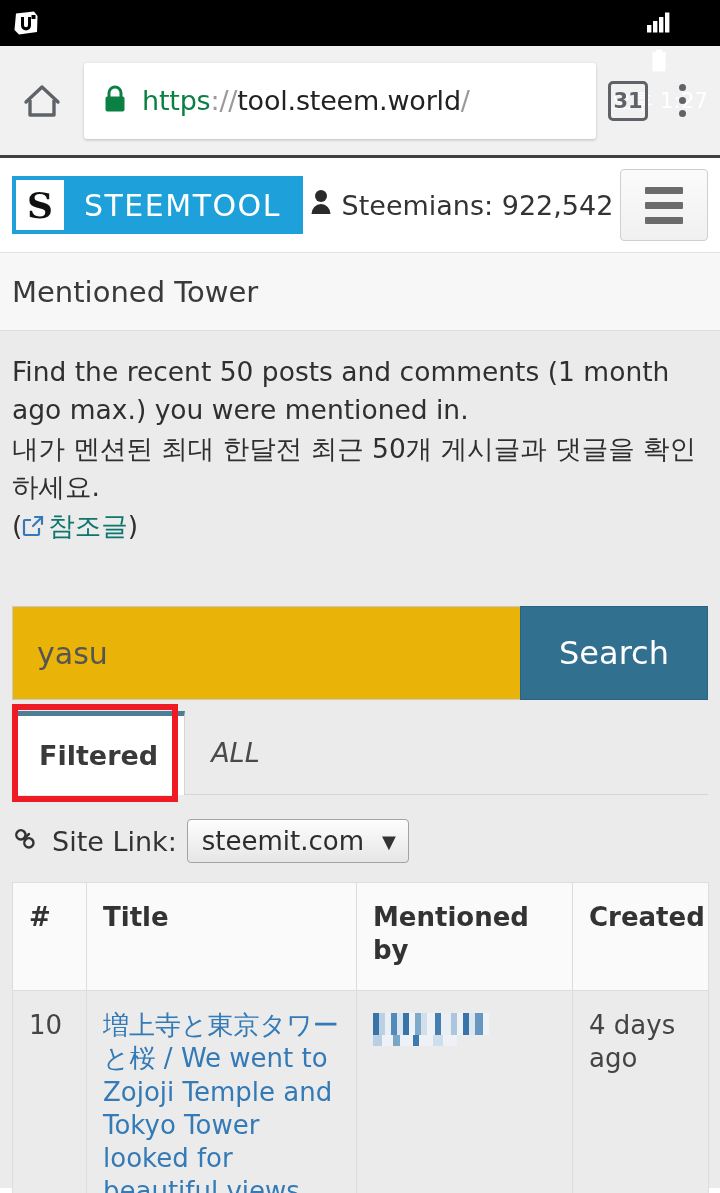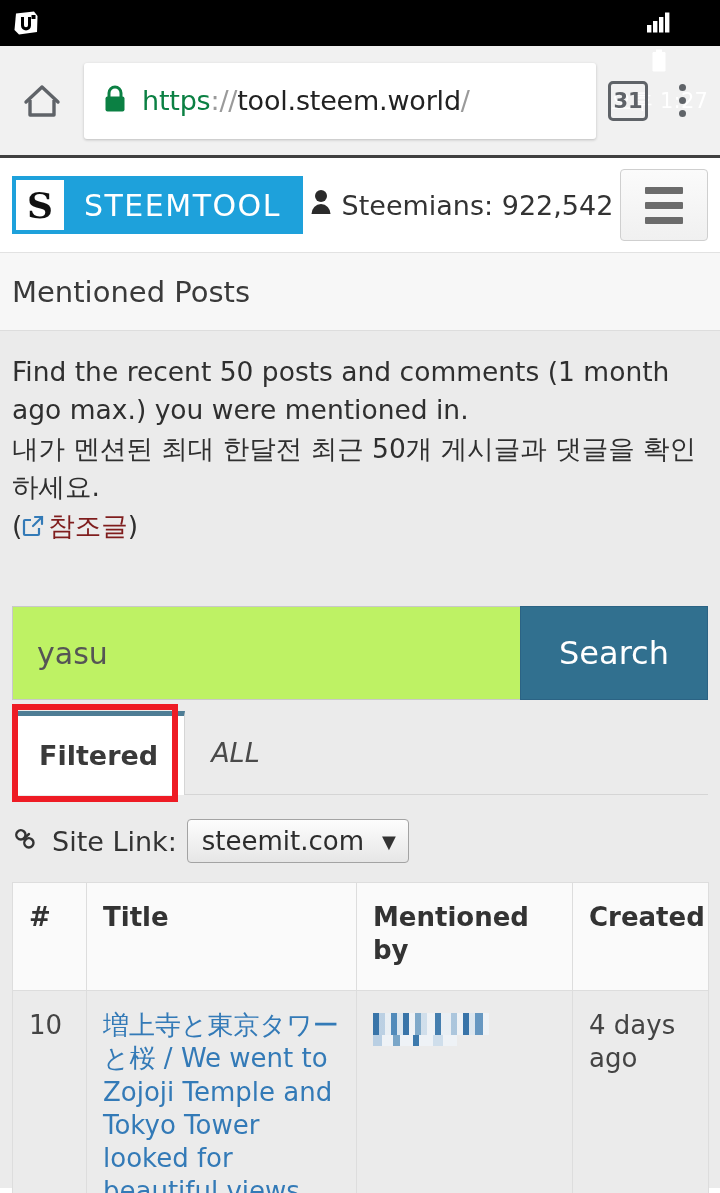--- a/index.html
+++ b/index.html
@@ -174,37 +174,37 @@
   }
   .desc {
     padding-top: 22px;
     font-size: 26.5px;
     line-height: 1.45;
     color: #2f2f2f;
   }
   .desc .ko { display: block; }
   .ref-line { display: block; }
   .ref-link {
-    color: #7f1d1d;
+    color: #0f766e;
     text-decoration: none;
     font-family: Liberation Serif, serif;
   }
   .ext-icon { vertical-align: -2px; margin-right: 4px; }
 
   
   .search-row {
     display: flex;
     margin-top: 59px;
     height: 94px;
   }
   .search-input {
     flex: 1;
     border: 1px solid #c8c8c8;
     border-right: none;
-    background: #bef264;
+    background: #eab308;
     font-size: 30px;
     color: #555555;
     padding: 0 24px;
     font-family: "DejaVu Sans", "Liberation Sans", sans-serif;
     outline: none;
     border-radius: 0;
   }
   .search-btn {
     flex: none;
     width: 188px;
@@ -429,21 +429,21 @@
   </div>
 
   <div class="hamburger">
     <i></i>
     <i></i>
     <i></i>
   </div>
 </div>
 
 <div class="page-title-bar">
-  <span class="page-title">Mentioned Posts</span>
+  <span class="page-title">Mentioned Tower</span>
 </div>
 
 <div class="content">
 
   <div class="desc">
     <span>Find the recent 50 posts and comments (1 month ago</span>
     <span>max.) you were mentioned in.</span>
     <span class="ko">내가 멘션된 최대 한달전 최근 50개 게시글과 댓글을 확인하세요.</span>
     <span class="ref-line"><span>(</span><a class="ref-link"><span class="ext-icon"><svg width="22" height="22" viewBox="0 0 22 22">
               <path d="M13 2 h7 v7" fill="none" stroke="#337ab7" stroke-width="2.2" stroke-linecap="round"></path>

